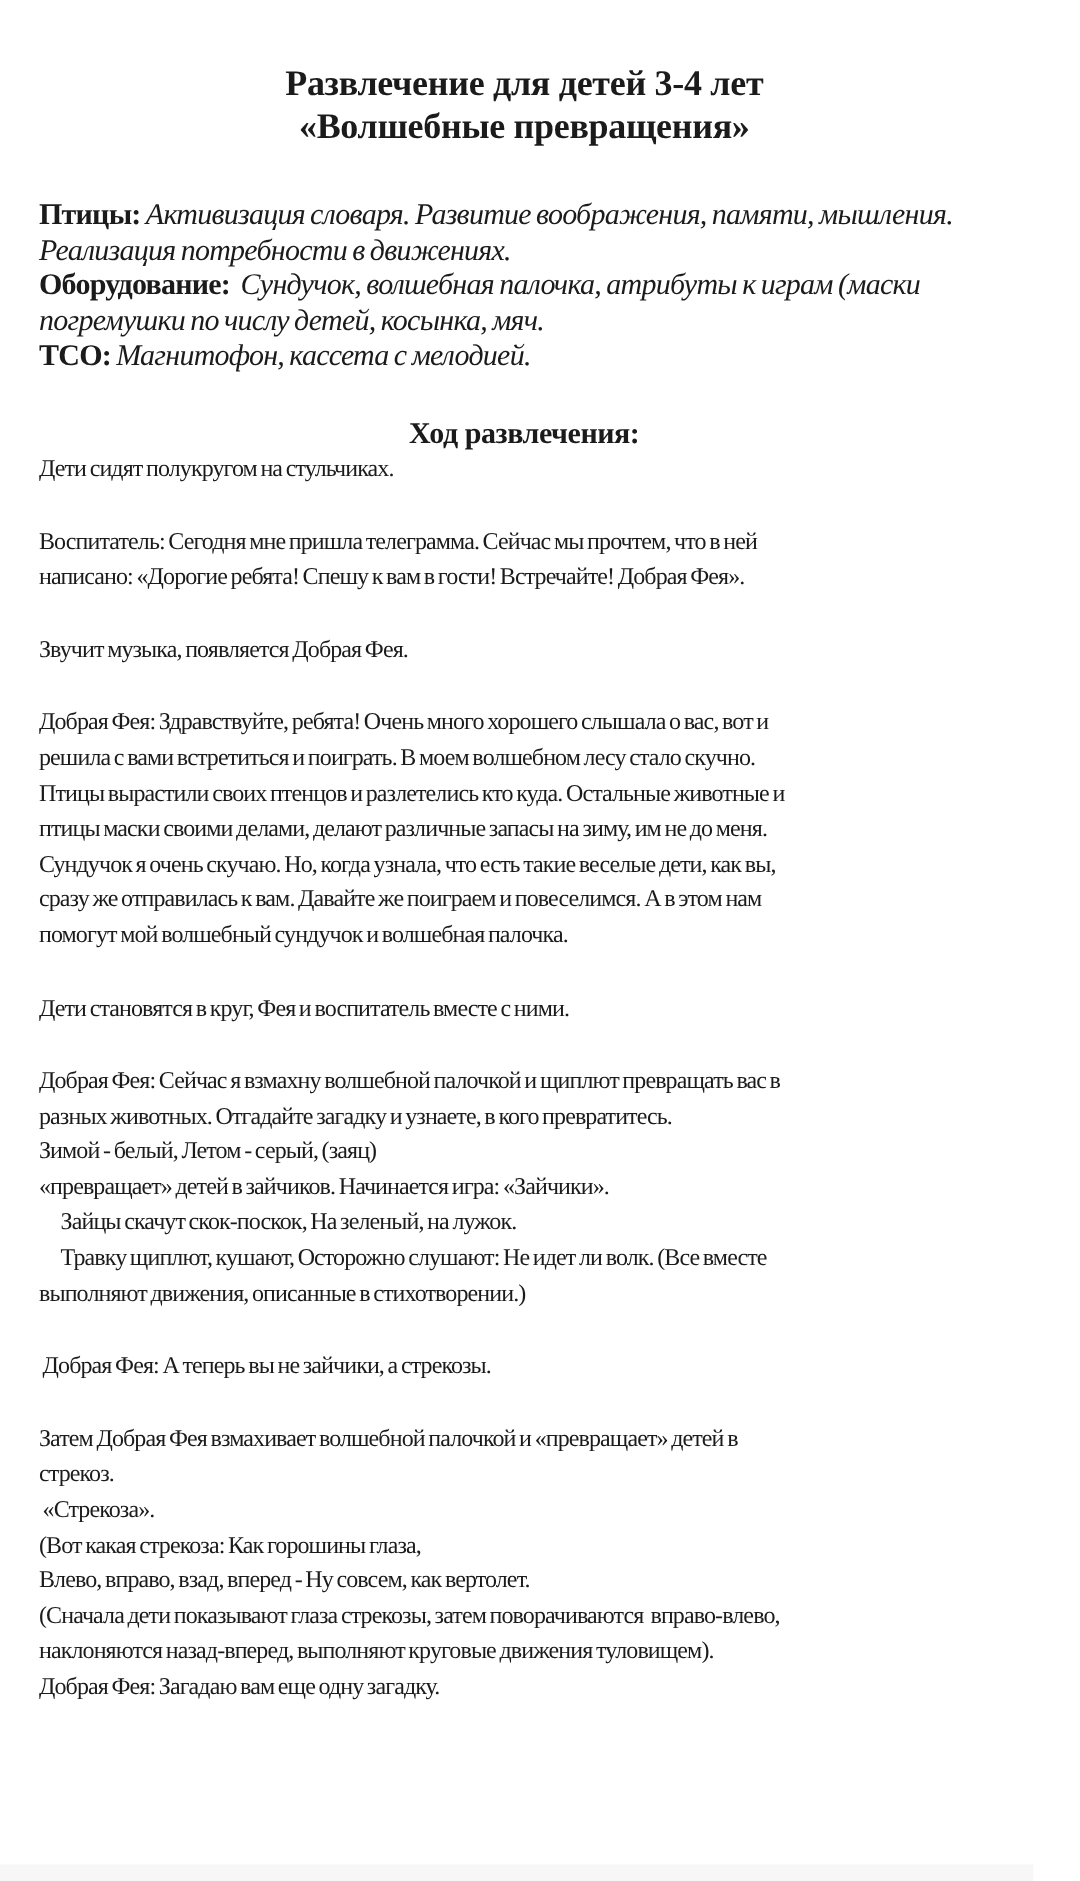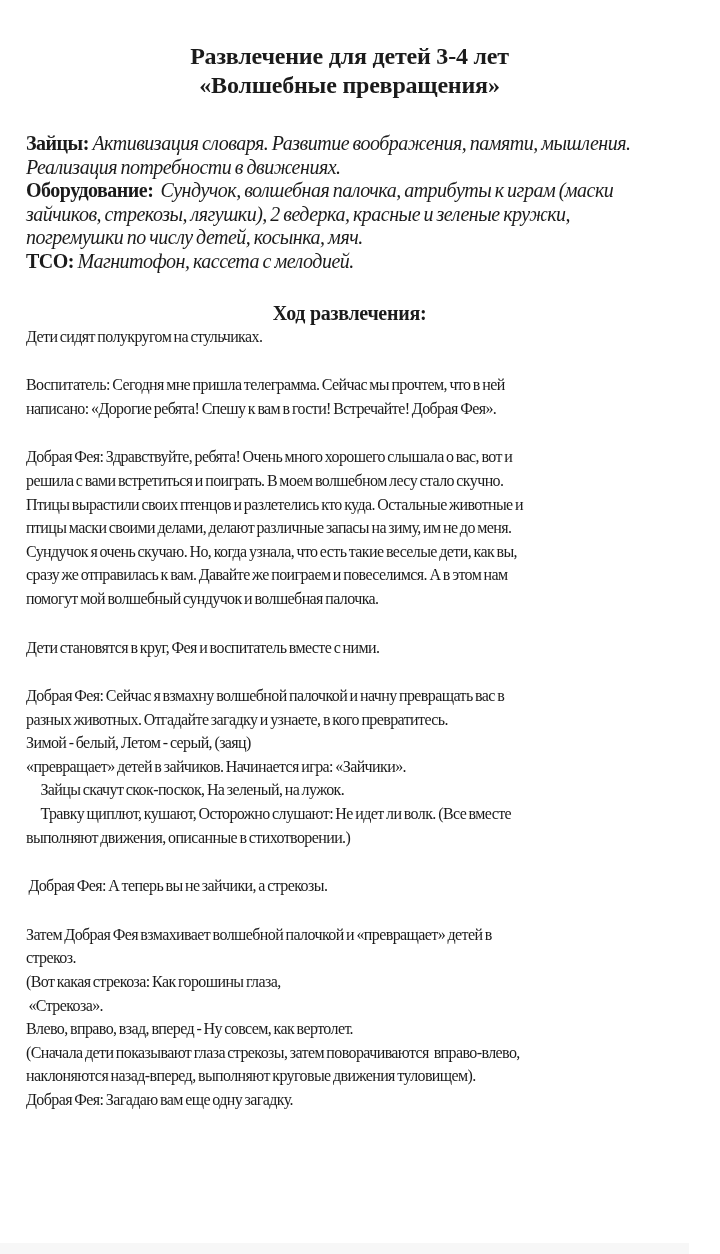--- a/index.html
+++ b/index.html
@@ -67,67 +67,69 @@
 
 <div class="page">
   <div class="content">
 
     <div class="title">
       <div>Развлечение для детей 3-4 лет</div>
       <div>«Волшебные превращения»</div>
     </div>
 
     <div class="meta">
-        <div class="ln"><b>Зайцы:</b><i> Активизация словаря. Развитие воображения, памяти, мышления.</i></div>
+        <div class="ln"><b>Птицы:</b><i> Активизация словаря. Развитие воображения, памяти, мышления.</i></div>
         <div class="ln"><i>Реализация потребности в движениях.</i></div>
         <div class="ln"><b>Оборудование:</b><i>  Сундучок, волшебная палочка, атрибуты к играм (маски</i></div>
-        <div class="ln"><i>зайчиков, стрекозы, лягушки), 2 ведерка, красные и зеленые кружки,</i></div>
         <div class="ln"><i>погремушки по числу детей, косынка, мяч.</i></div>
         <div class="ln"><b>ТСО:</b><i> Магнитофон, кассета с мелодией.</i></div>
       </div>
 
     <div class="section-heading">Ход развлечения:</div>
 
     <div class="body-text">
         <div class="block">
           <div class="ln">Дети сидят полукругом на стульчиках.</div>
         </div>
         <div class="block gap">
           <div class="ln">Воспитатель: Сегодня мне пришла телеграмма. Сейчас мы прочтем, что в ней</div>
           <div class="ln">написано: «Дорогие ребята! Спешу к вам в гости! Встречайте! Добрая Фея».</div>
         </div>
         <div class="block gap">
+          <div class="ln">Звучит музыка, появляется Добрая Фея.</div>
+        </div>
+        <div class="block gap">
           <div class="ln">Добрая Фея: Здравствуйте, ребята! Очень много хорошего слышала о вас, вот и</div>
           <div class="ln">решила с вами встретиться и поиграть. В моем волшебном лесу стало скучно.</div>
           <div class="ln">Птицы вырастили своих птенцов и разлетелись кто куда. Остальные животные и</div>
           <div class="ln">птицы маски своими делами, делают различные запасы на зиму, им не до меня.</div>
           <div class="ln">Сундучок я очень скучаю. Но, когда узнала, что есть такие веселые дети, как вы,</div>
           <div class="ln">сразу же отправилась к вам. Давайте же поиграем и повеселимся. А в этом нам</div>
           <div class="ln">помогут мой волшебный сундучок и волшебная палочка.</div>
         </div>
         <div class="block gap">
           <div class="ln">Дети становятся в круг, Фея и воспитатель вместе с ними.</div>
         </div>
         <div class="block gap">
-          <div class="ln">Добрая Фея: Сейчас я взмахну волшебной палочкой и начну превращать вас в</div>
+          <div class="ln">Добрая Фея: Сейчас я взмахну волшебной палочкой и щиплют превращать вас в</div>
           <div class="ln">разных животных. Отгадайте загадку и узнаете, в кого превратитесь.</div>
           <div class="ln">Зимой - белый, Летом - серый, (заяц)</div>
           <div class="ln">«превращает» детей в зайчиков. Начинается игра: «Зайчики».</div>
           <div class="ln">      Зайцы скачут скок-поскок, На зеленый, на лужок.</div>
           <div class="ln">      Травку щиплют, кушают, Осторожно слушают: Не идет ли волк. (Все вместе</div>
           <div class="ln">выполняют движения, описанные в стихотворении.)</div>
         </div>
         <div class="block gap">
           <div class="ln"> Добрая Фея: А теперь вы не зайчики, а стрекозы.</div>
         </div>
         <div class="block gap">
           <div class="ln">Затем Добрая Фея взмахивает волшебной палочкой и «превращает» детей в</div>
           <div class="ln">стрекоз.</div>
+          <div class="ln"> «Стрекоза».</div>
           <div class="ln">(Вот какая стрекоза: Как горошины глаза,</div>
-          <div class="ln"> «Стрекоза».</div>
           <div class="ln">Влево, вправо, взад, вперед - Ну совсем, как вертолет.</div>
           <div class="ln">(Сначала дети показывают глаза стрекозы, затем поворачиваются  вправо-влево,</div>
           <div class="ln">наклоняются назад-вперед, выполняют круговые движения туловищем).</div>
           <div class="ln">Добрая Фея: Загадаю вам еще одну загадку.</div>
         </div>
       </div>
 
   </div>
   <div class="bottom-band"></div>
 </div>

